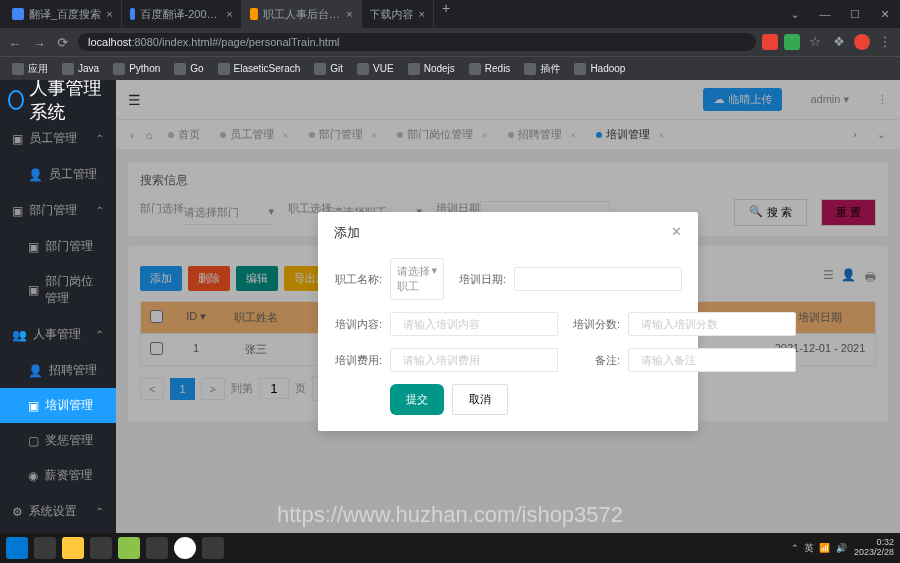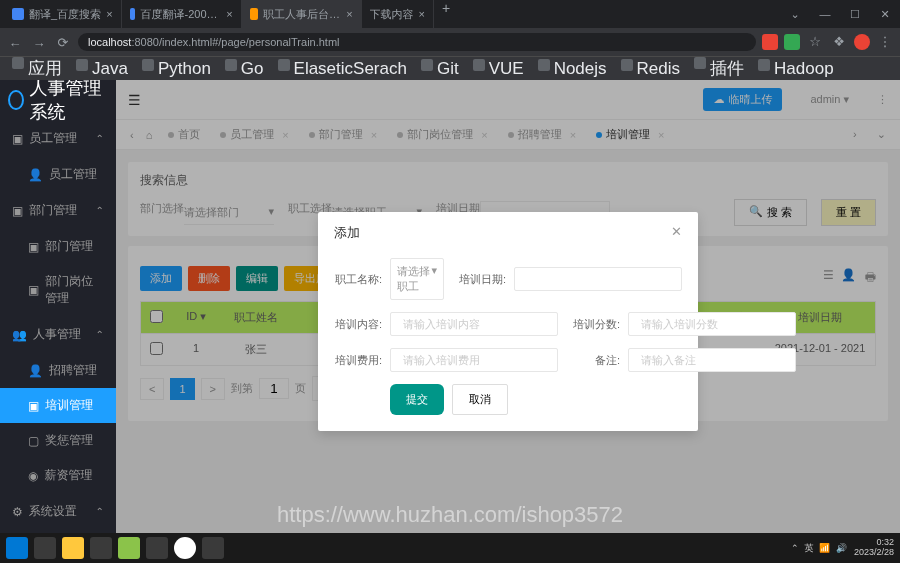--- a/index.html
+++ b/index.html
@@ -16,21 +16,21 @@
     .win-btn { width: 30px; text-align: center; color: #9aa0a6; }
     
     .addrbar { height: 28px; background: #35363a; display: flex; align-items: center; padding: 0 6px; gap: 6px; }
     .nav-icon { color: #9aa0a6; font-size: 13px; width: 18px; text-align: center; }
     .url-box { flex: 1; background: #202124; border-radius: 12px; padding: 3px 10px; color: #e8eaed; font-size: 11px; }
     .url-path { color: #9aa0a6; }
     .ext-icons { display: flex; gap: 6px; }
     .ext-icon { width: 16px; height: 16px; border-radius: 3px; }
     
     .bookmarks { height: 24px; background: #35363a; display: flex; align-items: center; padding: 0 6px; gap: 2px; border-top: 1px solid #4a4a4a; }
-    .bm { display: flex; gap: 4px; padding: 0 6px; color: #e8eaed; font-size: 17px; }
+    .bm { display: flex; align-items: center; gap: 4px; padding: 0 6px; color: #e8eaed; font-size: 10px; }
     .bm-icon { width: 12px; height: 12px; background: #5f6368; border-radius: 2px; }
     
     
     .app { display: flex; height: 483px; }
     .sidebar { width: 116px; background: #20222a; color: #999; font-size: 12px; overflow: hidden; }
     .logo-area { height: 40px; display: flex; align-items: center; padding: 0 8px; gap: 6px; color: #fff; font-size: 18px; font-weight: 500; justify-content: space-between; }
     .logo { width: 20px; height: 20px; border: 2px solid #1e9fff; border-radius: 50%; }
     .menu-group { padding: 10px 12px; display: flex; align-items: center; gap: 6px; cursor: pointer; }
     .menu-group .arrow { margin-left: auto; font-size: 10px; }
     .menu-item { padding: 9px 12px 9px 28px; display: flex; align-items: center; gap: 6px; cursor: pointer; }
@@ -53,32 +53,32 @@
     
     .content { padding: 12px; flex: 1; }
     .card { background: #fff; border-radius: 2px; padding: 10px 12px; }
     .search-title { color: #666; margin-bottom: 10px; }
     .search-row { display: flex; align-items: center; gap: 14px; }
     .field { display: flex; align-items: flex-start; gap: 0; }
     .field label { color: #999; font-size: 11px; }
     .select-box { border: 0; border-bottom: 1px solid #eee; padding: 4px 0; font-size: 11px; color: #999; width: 90px; display: flex; justify-content: space-between; }
     .date-input { border: 1px solid #eee; width: 130px; height: 24px; }
     .search-btn { margin-left: auto; border: 1px solid #ddd; padding: 5px 14px; font-size: 11px; background: #fff; display: flex; gap: 4px; }
-    .reset-btn { border: 1px solid #ddd; padding: 5px 14px; font-size: 11px; background: #fef9c3; }
+    .reset-btn { border: 1px solid #ddd; padding: 5px 14px; font-size: 11px; background: #be185d; }
     
     .toolbar { display: flex; align-items: center; padding: 10px 0; gap: 6px; }
     .tb-btn { padding: 5px 10px; color: #fff; font-size: 11px; border: 0; border-radius: 2px; }
     .tb-add { background: #1e9fff; }
     .tb-del { background: #ff5722; }
     .tb-edit { background: #009688; }
     .tb-exp { background: #ffb800; }
     .tb-right { margin-left: auto; display: flex; gap: 8px; color: #999; }
     
     .table { width: 100%; font-size: 11px; color: #666; }
-    .th-row { display: flex; background: #bef264; border: 1px solid #eee; }
+    .th-row { display: flex; background: #fdba74; border: 1px solid #eee; }
     .th, .td { padding: 8px 4px; text-align: center; }
     .td-row { display: flex; border: 1px solid #eee; border-top: 0; }
     .chk { width: 30px; }
     .c-id { width: 50px; }
     .c-name { width: 70px; }
     .c-dept { width: 80px; }
     .c-fee { width: 60px; margin-left: auto; }
     .c-remark { width: 60px; }
     .c-date { width: 110px; }
     

